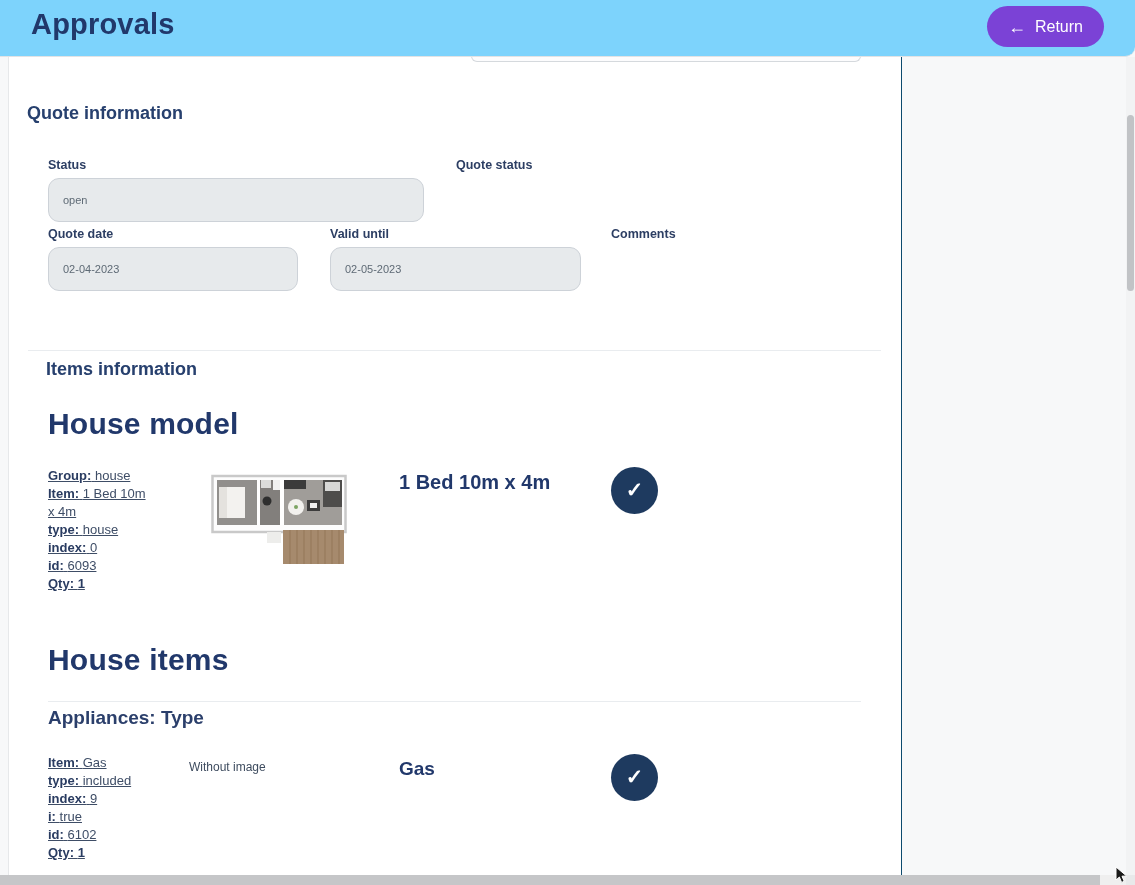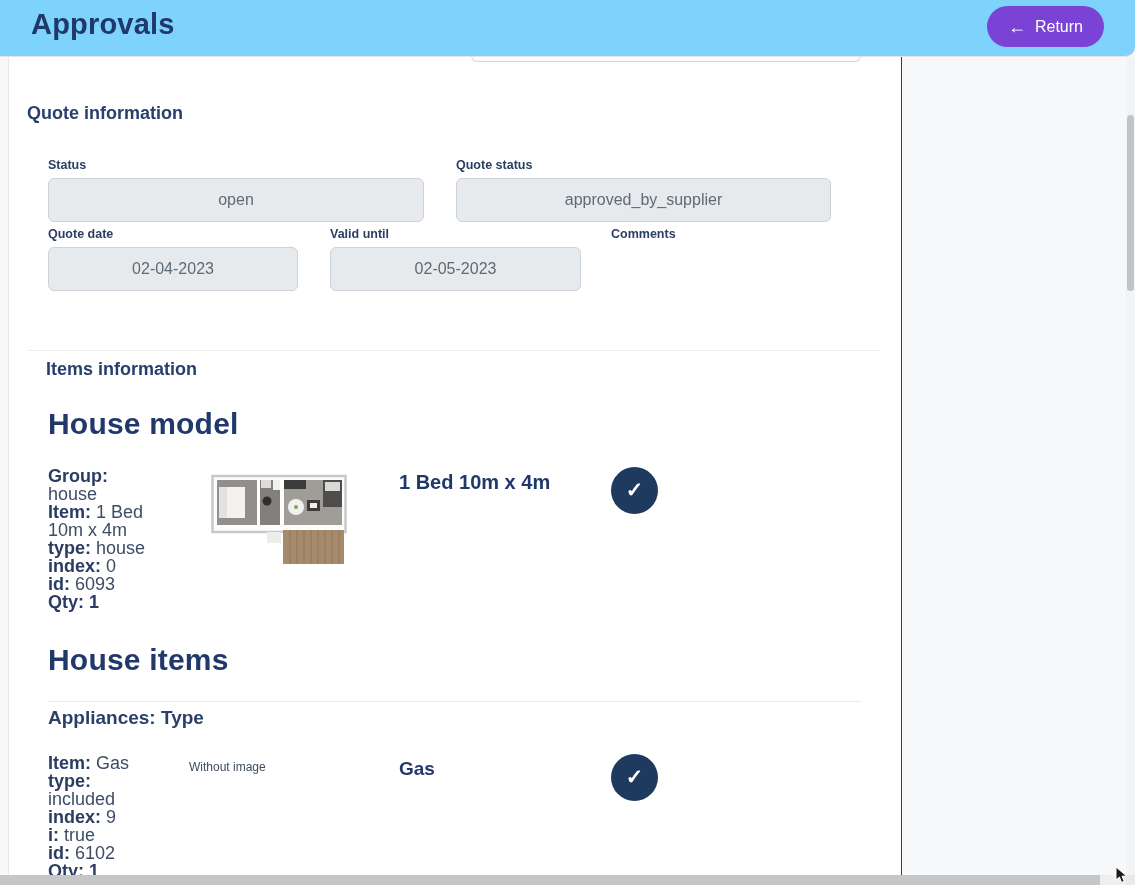--- a/index.html
+++ b/index.html
@@ -32,30 +32,29 @@
     box-sizing:border-box;
   }
   .cutoff-input{
     position:absolute;left:462px;top:-1px;width:390px;height:6px;
     background:#fcfcfd;border:1px solid #d5d9dd;border-top:none;
     border-radius:0 0 7px 7px;box-sizing:border-box;
   }
   .section-title{font-size:18px;font-weight:600;color:#27406e;position:absolute;}
   .field-label{font-size:12.5px;font-weight:700;color:#2c3e63;position:absolute;}
   .gray-input{
-    position:absolute;background:#e7eaec;border:1px solid #cdd2d8;border-radius:6px;
-    font-size:16px;color:#5e6a75;padding:0 14px;box-sizing:border-box;
+    position:absolute;background:#e7eaec;border:1px solid #cdd2d8;border-radius:11px;
+    font-size:11px;color:#5e6a75;padding:0 14px;box-sizing:border-box;
     font-family:inherit;
-    text-align:center;
   }
   textarea.gray-input{padding:10px 14px;resize:both;line-height:1.35;}
   .divider{position:absolute;height:1px;background:#e9ecef;}
   .big-heading{position:absolute;font-size:30px;font-weight:800;color:#21386b;letter-spacing:.2px;}
   .sub-heading{position:absolute;font-size:19px;font-weight:700;color:#2b3f6b;}
-  .meta{position:absolute;width:107px;font-size:18px;line-height:18px;color:#3e4d66;}
+  .meta{position:absolute;width:107px;font-size:13px;line-height:18px;color:#3e4d66;text-decoration:underline;}
   .meta .lbl{font-weight:700;color:#2a3c61;}
   .meta .qty-val{font-weight:700;color:#2a3c61;}
   .item-title{position:absolute;font-size:20px;font-weight:800;color:#21386b;}
   .no-image{position:absolute;font-size:12px;color:#3e4c5f;}
   .check-btn{
     position:absolute;width:47px;height:47px;border-radius:50%;
     background:#1e3a5f;border:none;cursor:pointer;
     display:flex;align-items:center;justify-content:center;padding:0;
   }
   .check-glyph{color:#ffffff;font-size:21px;font-weight:700;transform:translateY(-1px);}
@@ -82,21 +81,20 @@
 <div class="card">
 
   <div class="cutoff-input"></div>
 
   <div class="section-title" style="left:18px;top:46px;">Quote information</div>
 
   <div class="field-label" style="left:39px;top:101px;">Status</div>
   <input class="gray-input" style="left: 39px; top: 121px; width: 376px; height: 44px;" readonly="" value="open">
 
   <div class="field-label" style="left:447px;top:101px;">Quote status</div>
-  <input class="gray-input" style="left: 447px; top: 121px; width: 375px; height: 44px;" readonly="" value="approved_by_supplier">
 
   <div class="field-label" style="left:39px;top:170px;">Quote date</div>
   <input class="gray-input" style="left: 39px; top: 190px; width: 250px; height: 44px;" readonly="" value="02-04-2023">
 
   <div class="field-label" style="left:321px;top:170px;">Valid until</div>
   <input class="gray-input" style="left: 321px; top: 190px; width: 251px; height: 44px;" readonly="" value="02-05-2023">
 
   <div class="field-label" style="left:602px;top:170px;">Comments</div>
 
   <div class="divider" style="left:19px;top:293px;width:853px;"></div>

